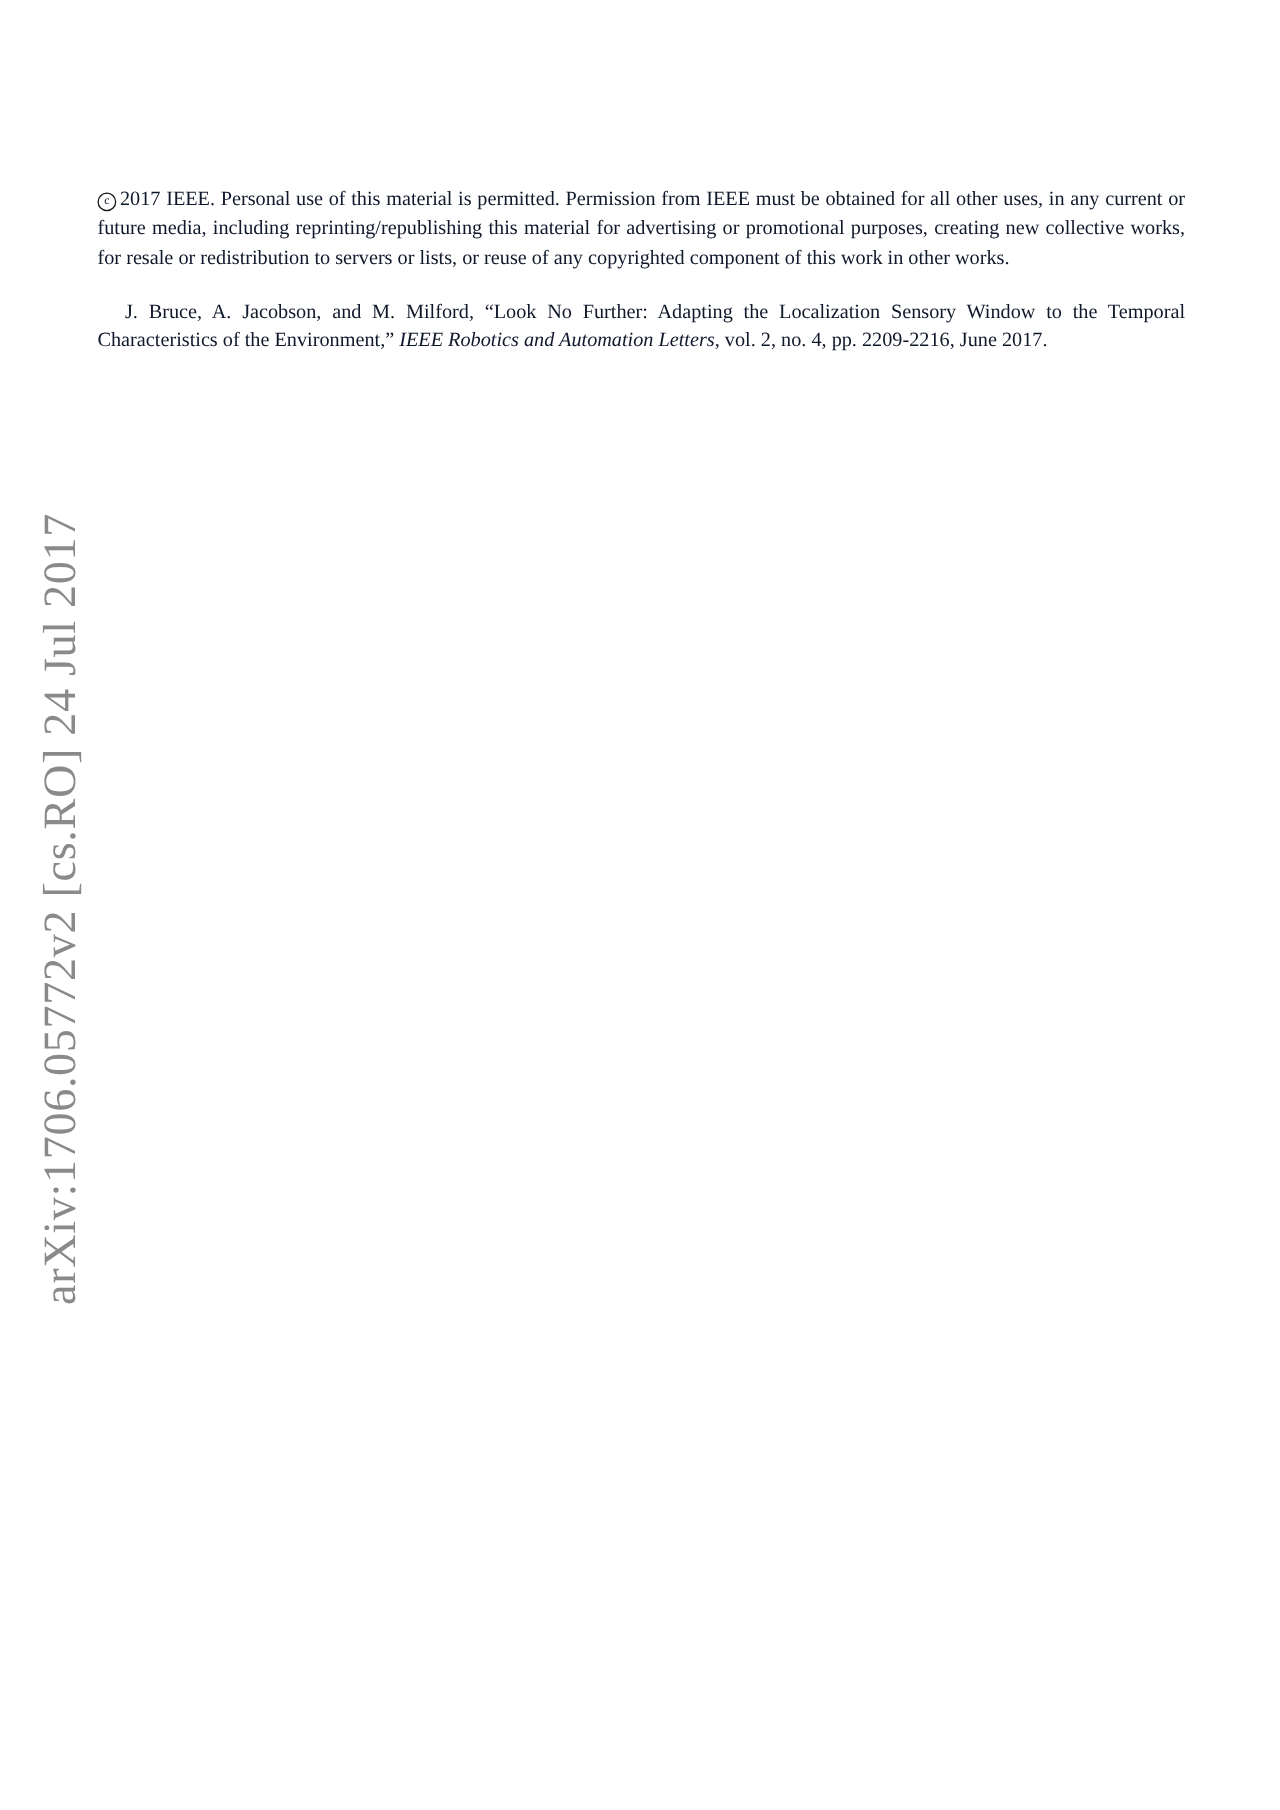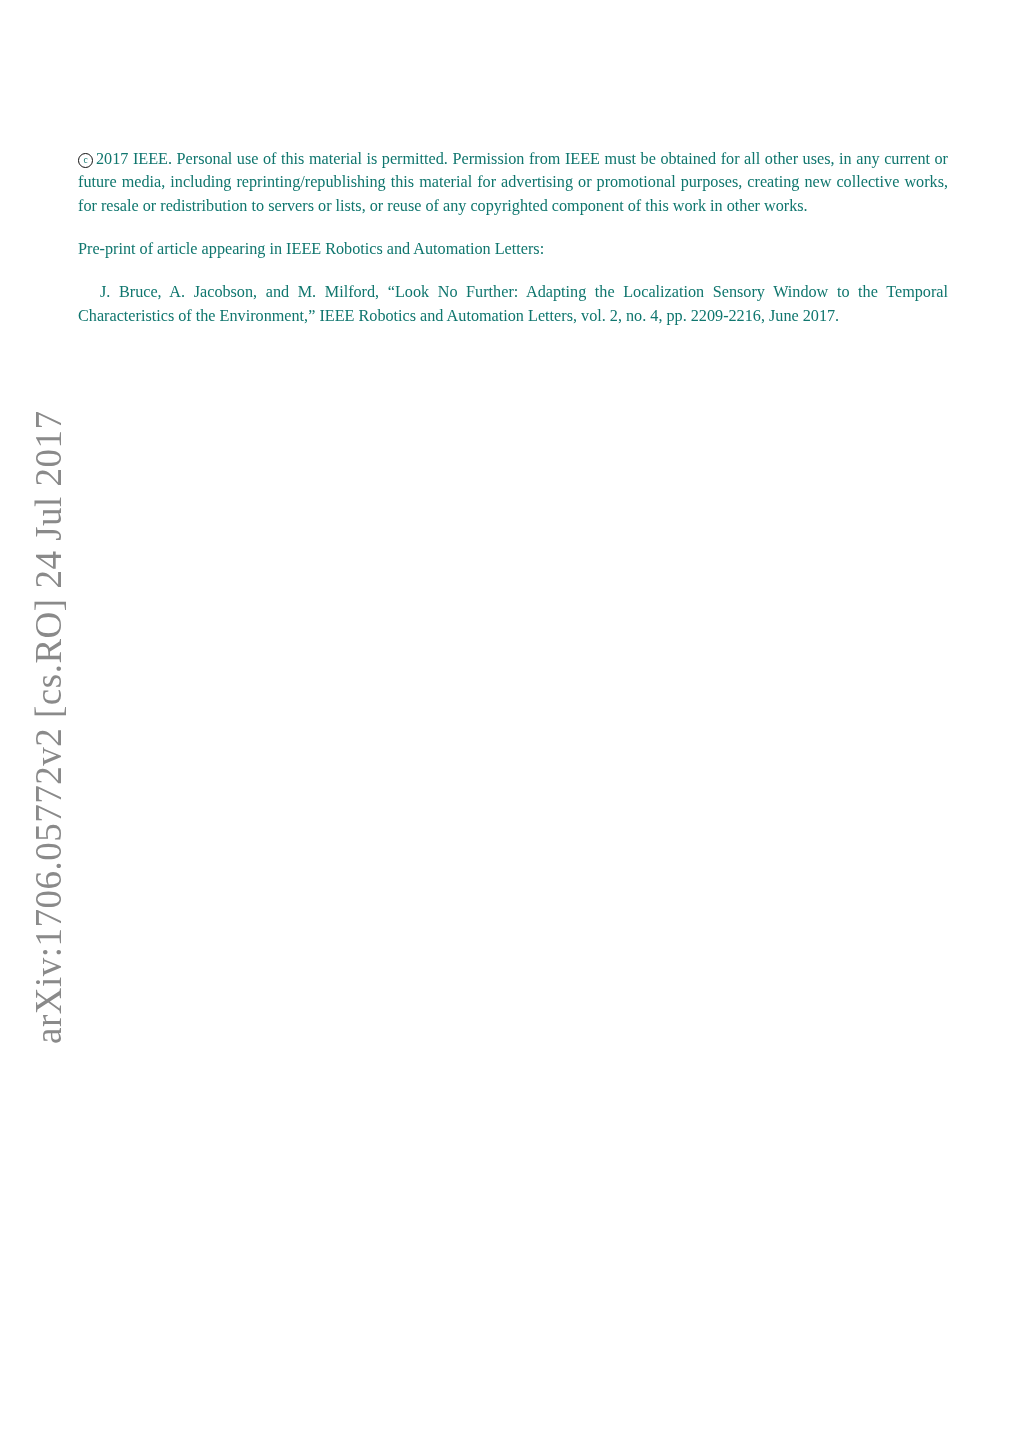--- a/index.html
+++ b/index.html
@@ -48,21 +48,21 @@
     top: 148px;
     width: 870px;
   }
 
   .para {
     font-size: 16.2px;
     line-height: 1.44;
     text-align: justify;
     text-justify: inter-word;
     margin: 0 0 0 0;
-    color: #0f766e;
+    color: #0f172a;
     hyphens: none;
   }
 
   .para + .para {
     margin-top: 20px;
   }
 
   .para-indent {
     text-indent: 22px;
   }
@@ -76,34 +76,34 @@
     border-radius: 50%;
     font-size: 9.5px;
     line-height: 12px;
     text-align: center;
     vertical-align: 1px;
     margin-right: 3px;
     font-family: "Liberation Serif", serif;
   }
 
   .italic {
+    font-style: italic;
   }
 </style>
 </head>
 <body>
 
 <div class="page">
 
   <div class="arxiv-stamp">
     <span class="stamp-text">arXiv:1706.05772v2  [cs.RO]  24 Jul 2017</span>
   </div>
 
   <div class="content">
 
     <p class="para"><span class="copyright-mark">c</span><span>2017 IEEE. Personal use of this material is permitted. Permission from IEEE must be obtained for all other uses, in any current or future media, including reprinting/republishing this material for advertising or promotional purposes, creating new collective works, for resale or redistribution to servers or lists, or reuse of any copyrighted component of this work in other works.</span></p>
 
-    <p class="para">Pre-print of article appearing in IEEE Robotics and Automation Letters:</p>
 
     <p class="para para-indent"><span>J. Bruce, A. Jacobson, and M. Milford, “Look No Further: Adapting the Localization Sensory Window to the Temporal Characteristics of the Environment,”</span> <span class="italic">IEEE Robotics and Automation Letters</span><span>, vol. 2, no. 4, pp. 2209-2216, June 2017.</span></p>
 
   </div>
 
 </div>
 
 </body></html>

